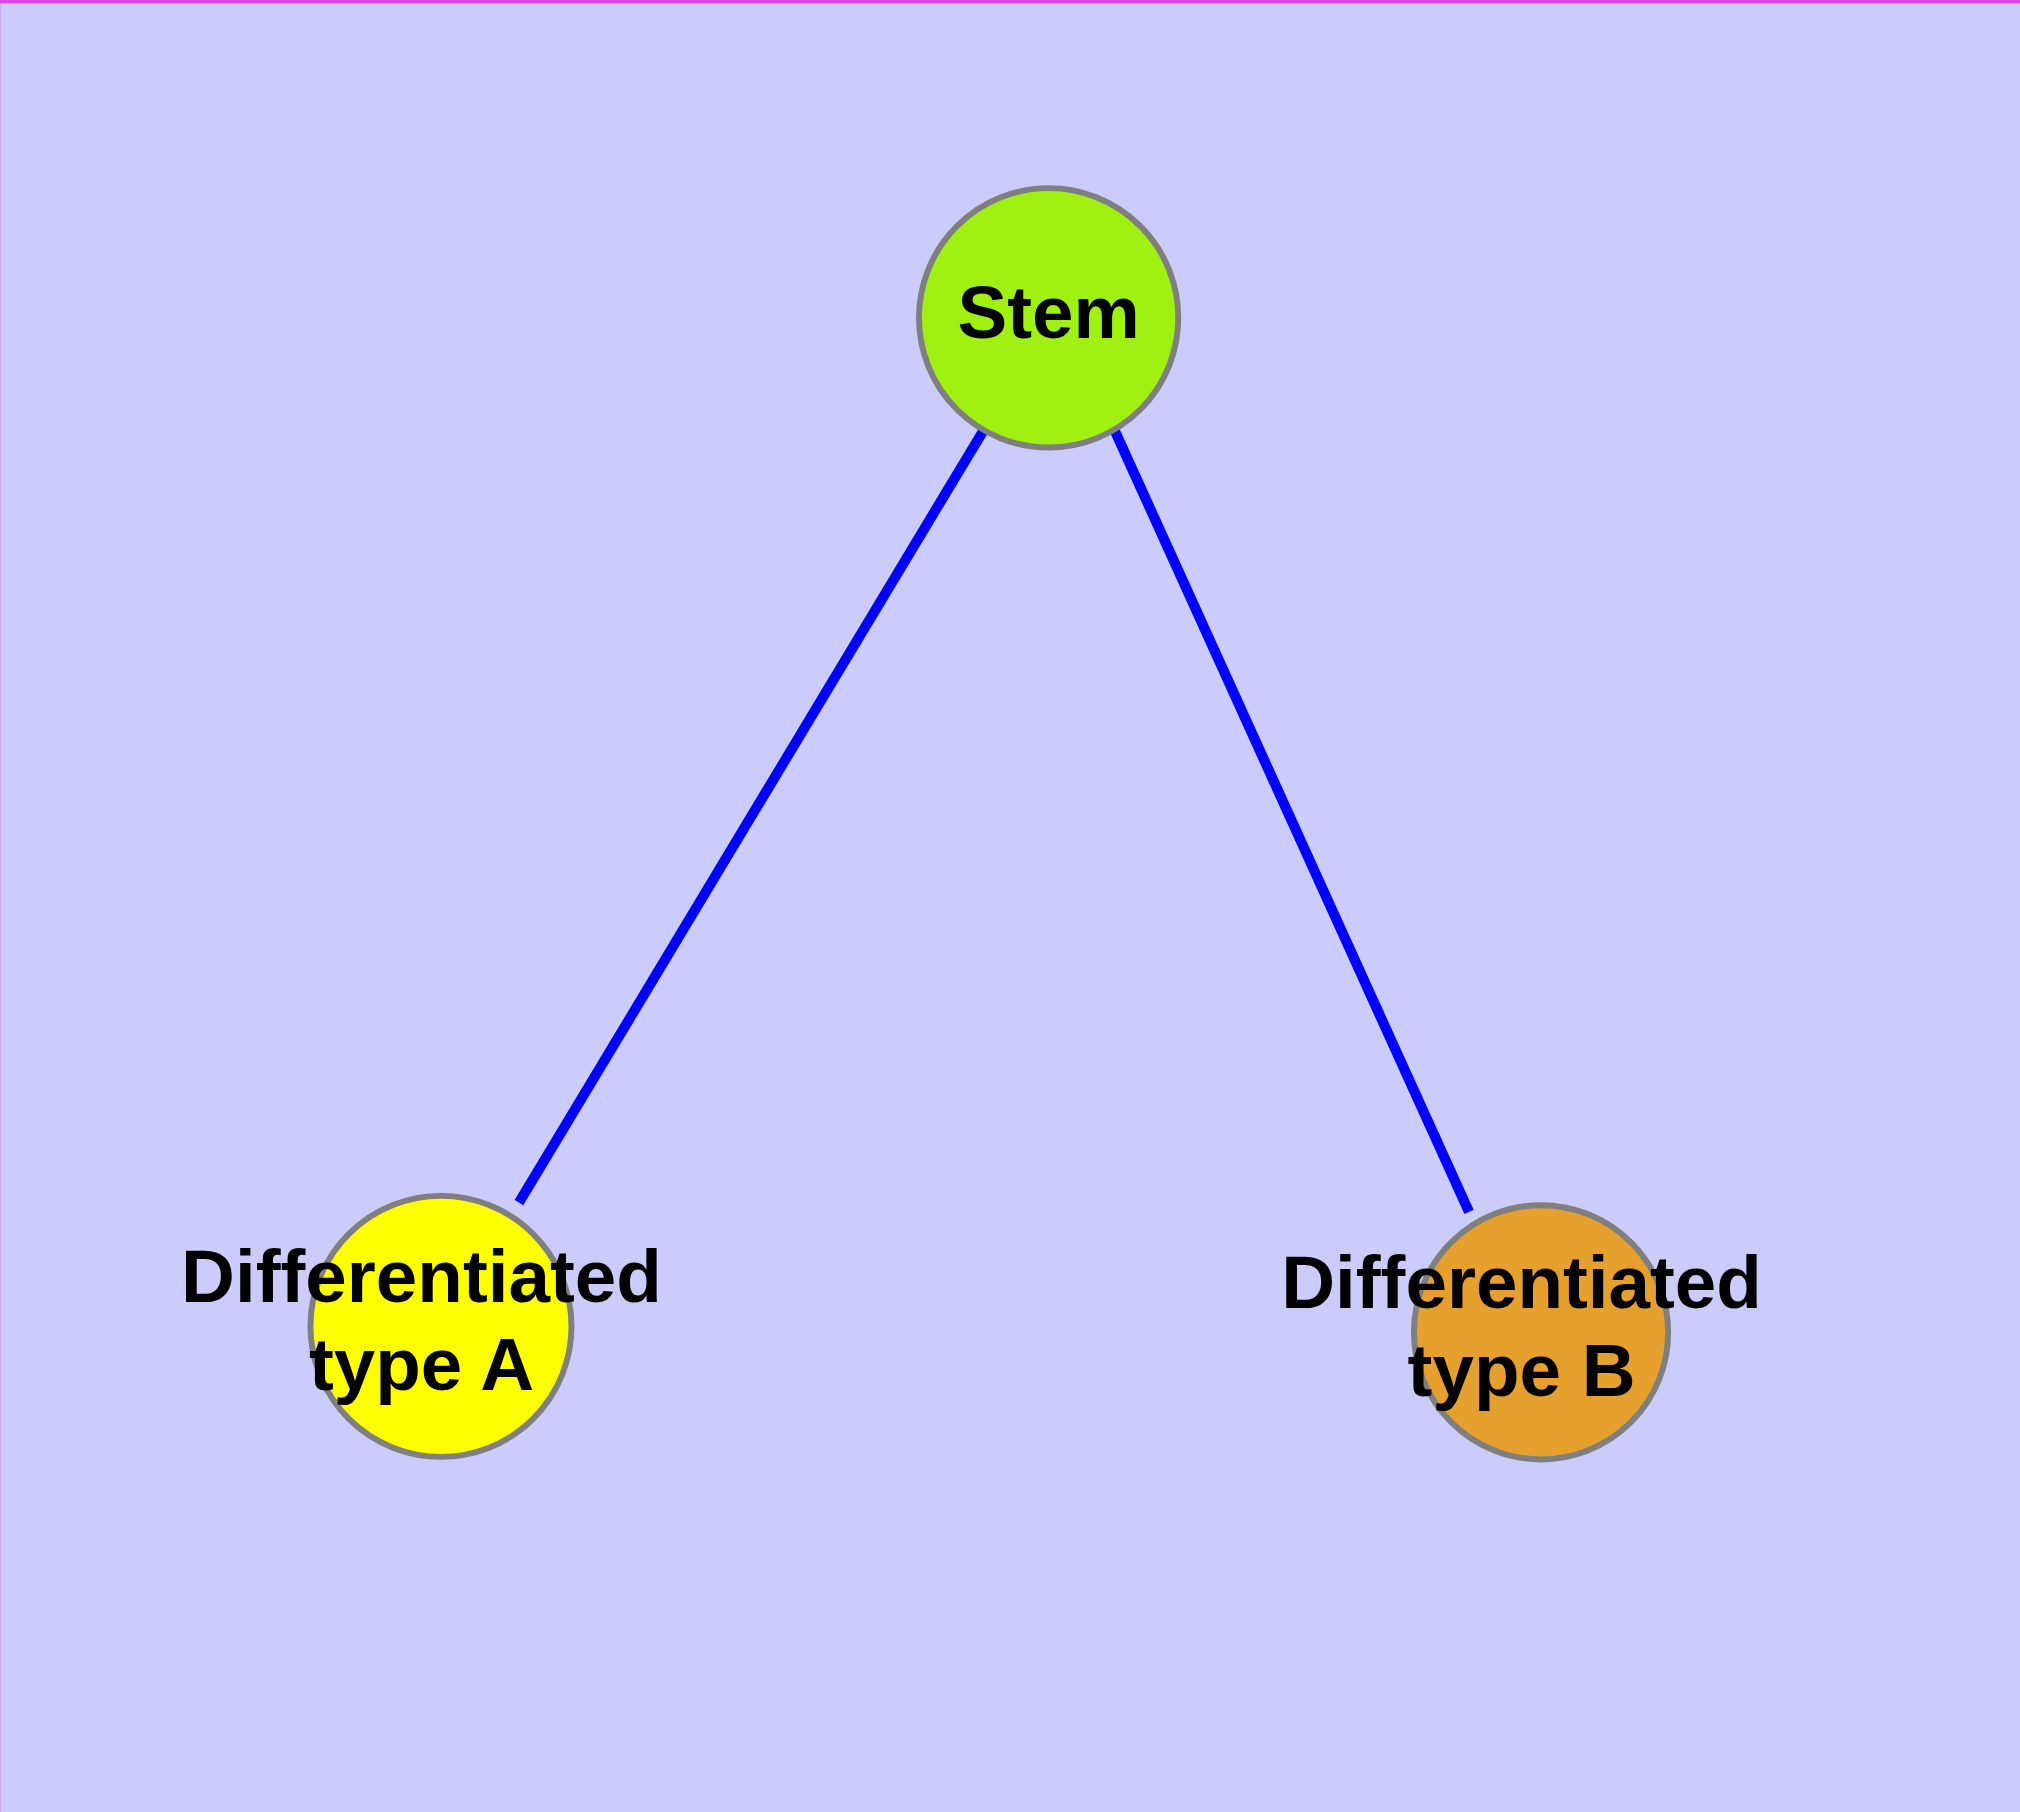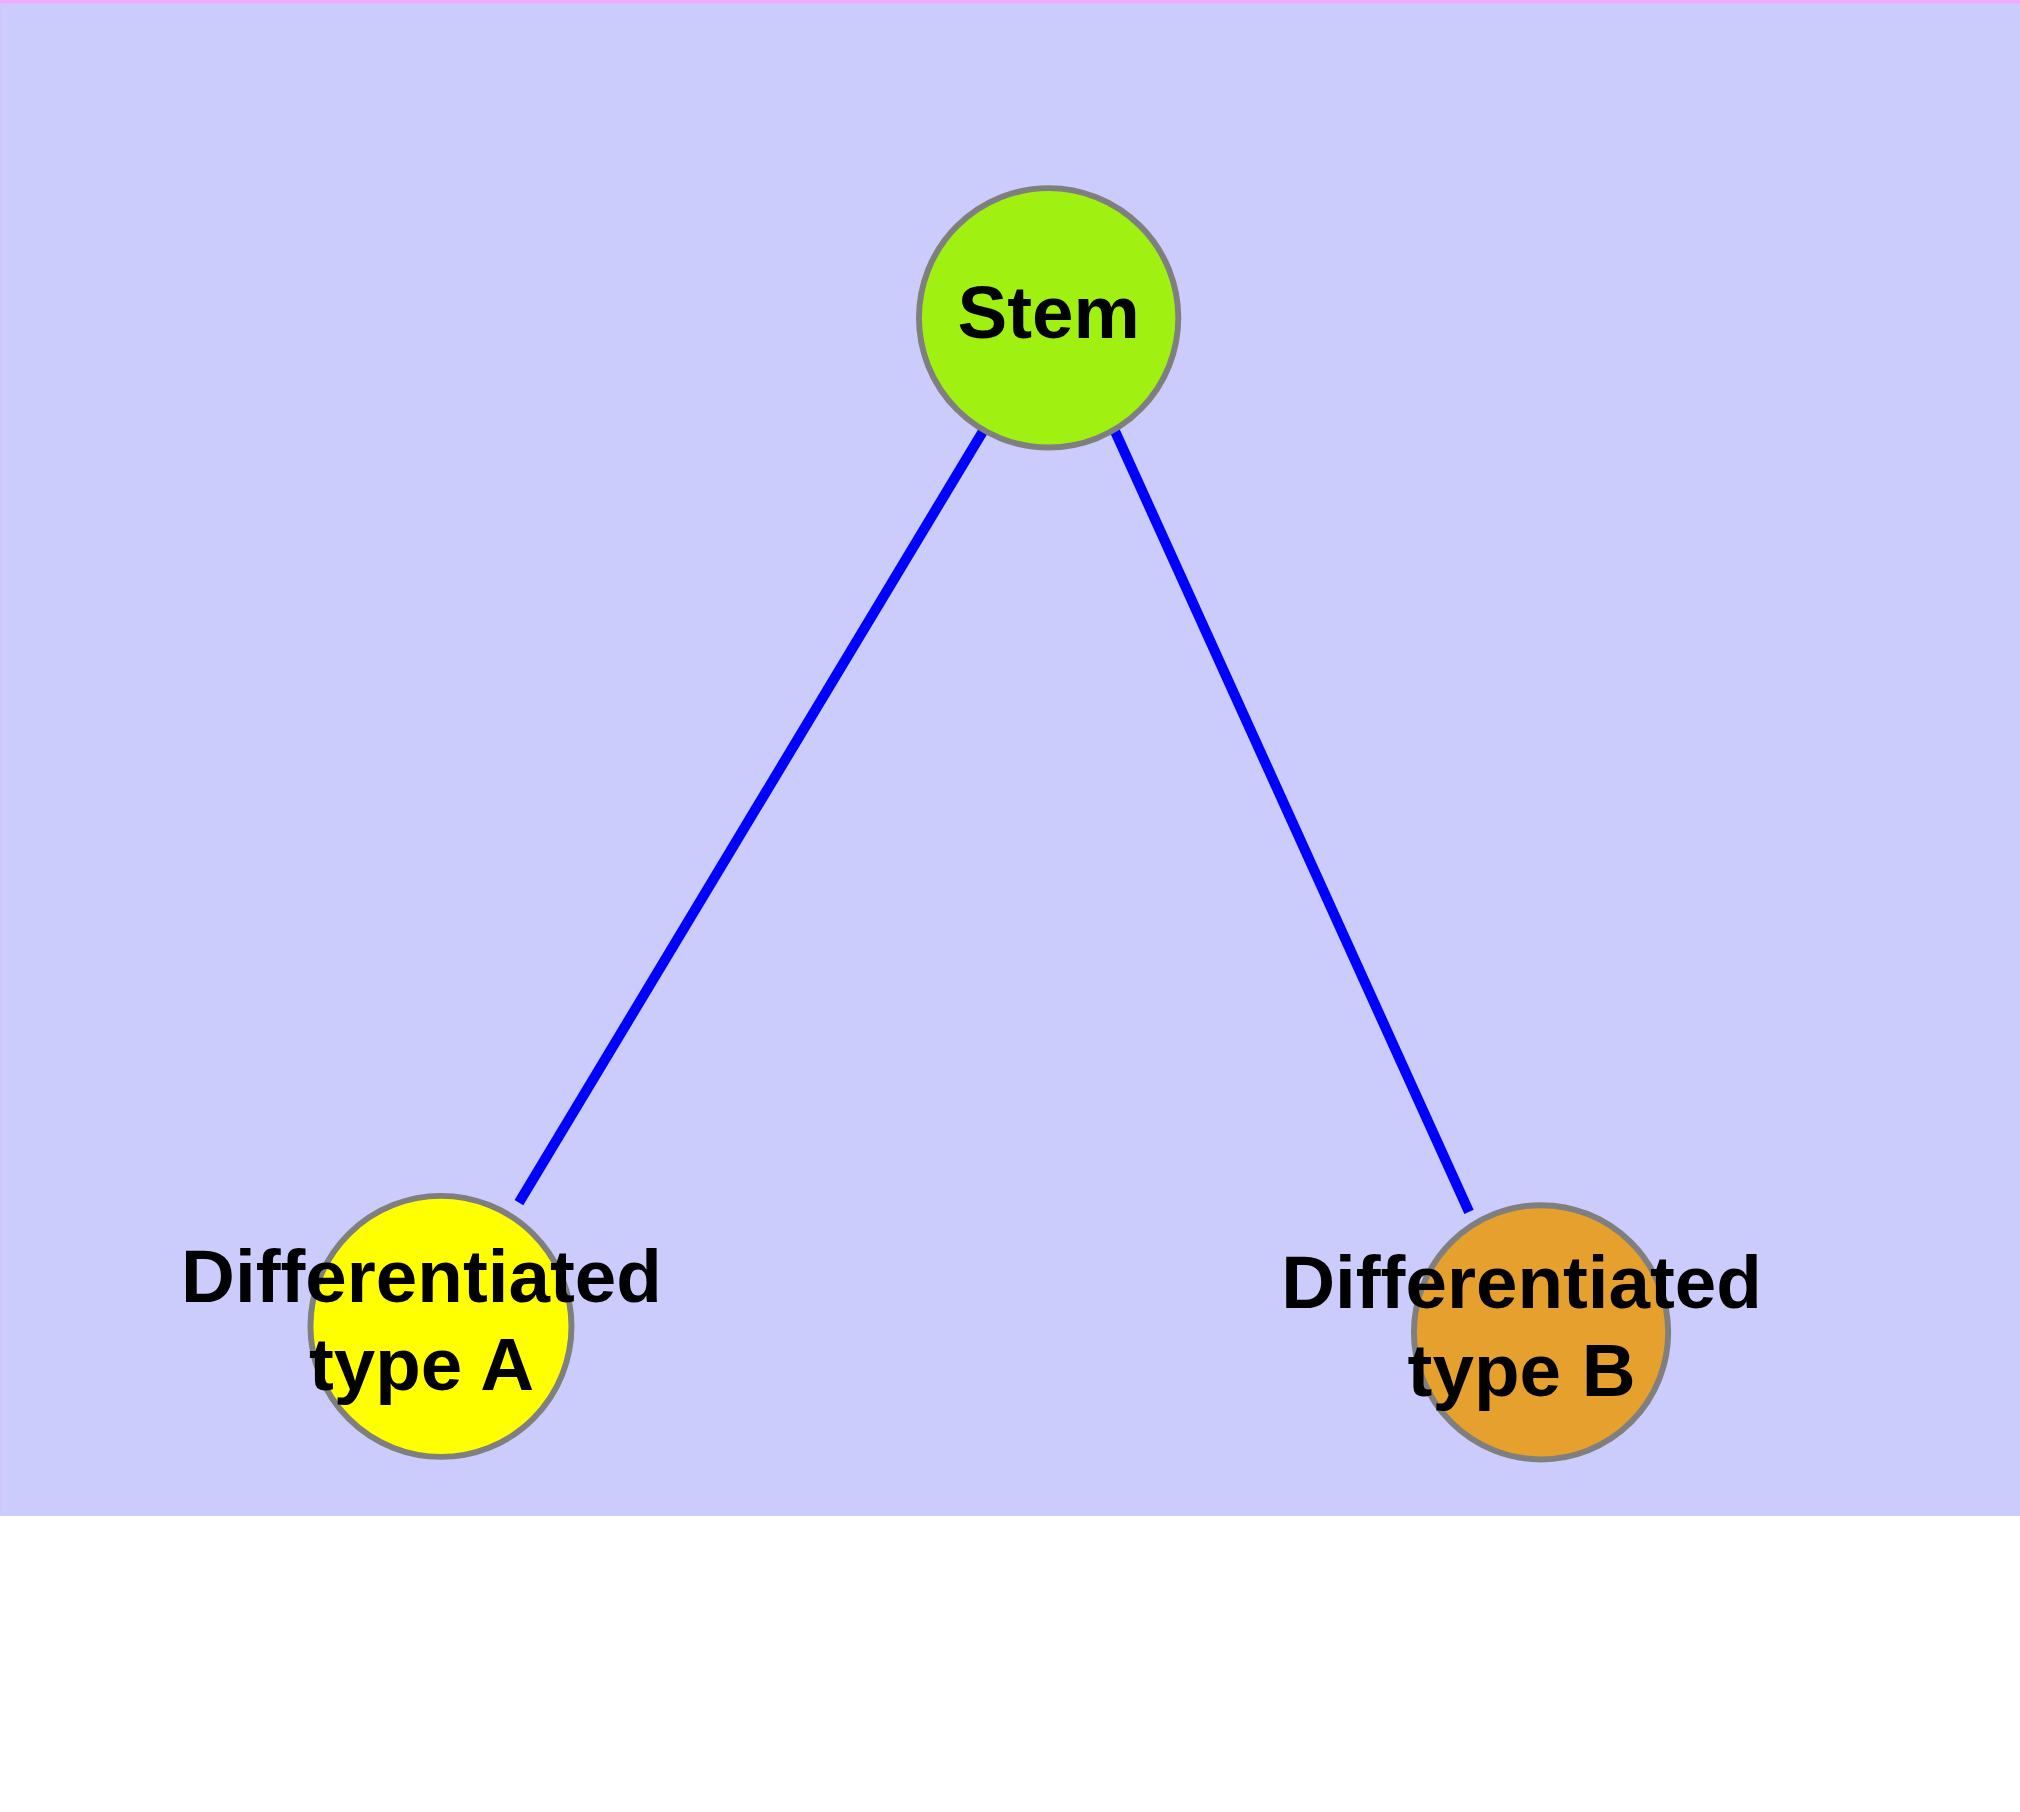--- a/index.html
+++ b/index.html
@@ -43,21 +43,21 @@
   .node-label-stem {
     font-size: 88px;
   }
   .node-label-multiline {
     font-size: 88px;
   }
 </style>
 </head>
 <body>
 
-<div id="canvas-root" style="width: 2021px; height: 1516px; background: #f0abfc;">
+<div id="canvas-root" style="width: 2021px; height: 1812px; background: #d946ef;">
   <svg id="graph-svg" viewBox="0 0 2384 2138" style="width: 2021px; height: 1812px;">
 
     <rect id="bg-rect" x="0" y="4" width="2384" height="2134" fill="#ccccfc"></rect>
 
     <g>
       <line class="edge-line" id="edge-0" x1="1160" y1="508" x2="612" y2="1419" stroke="#0000ff" stroke-width="12"></line>
       <line class="edge-line" id="edge-1" x1="1315" y1="508" x2="1733" y2="1430" stroke="#0000ff" stroke-width="12"></line>
     </g>
 
     <g>

